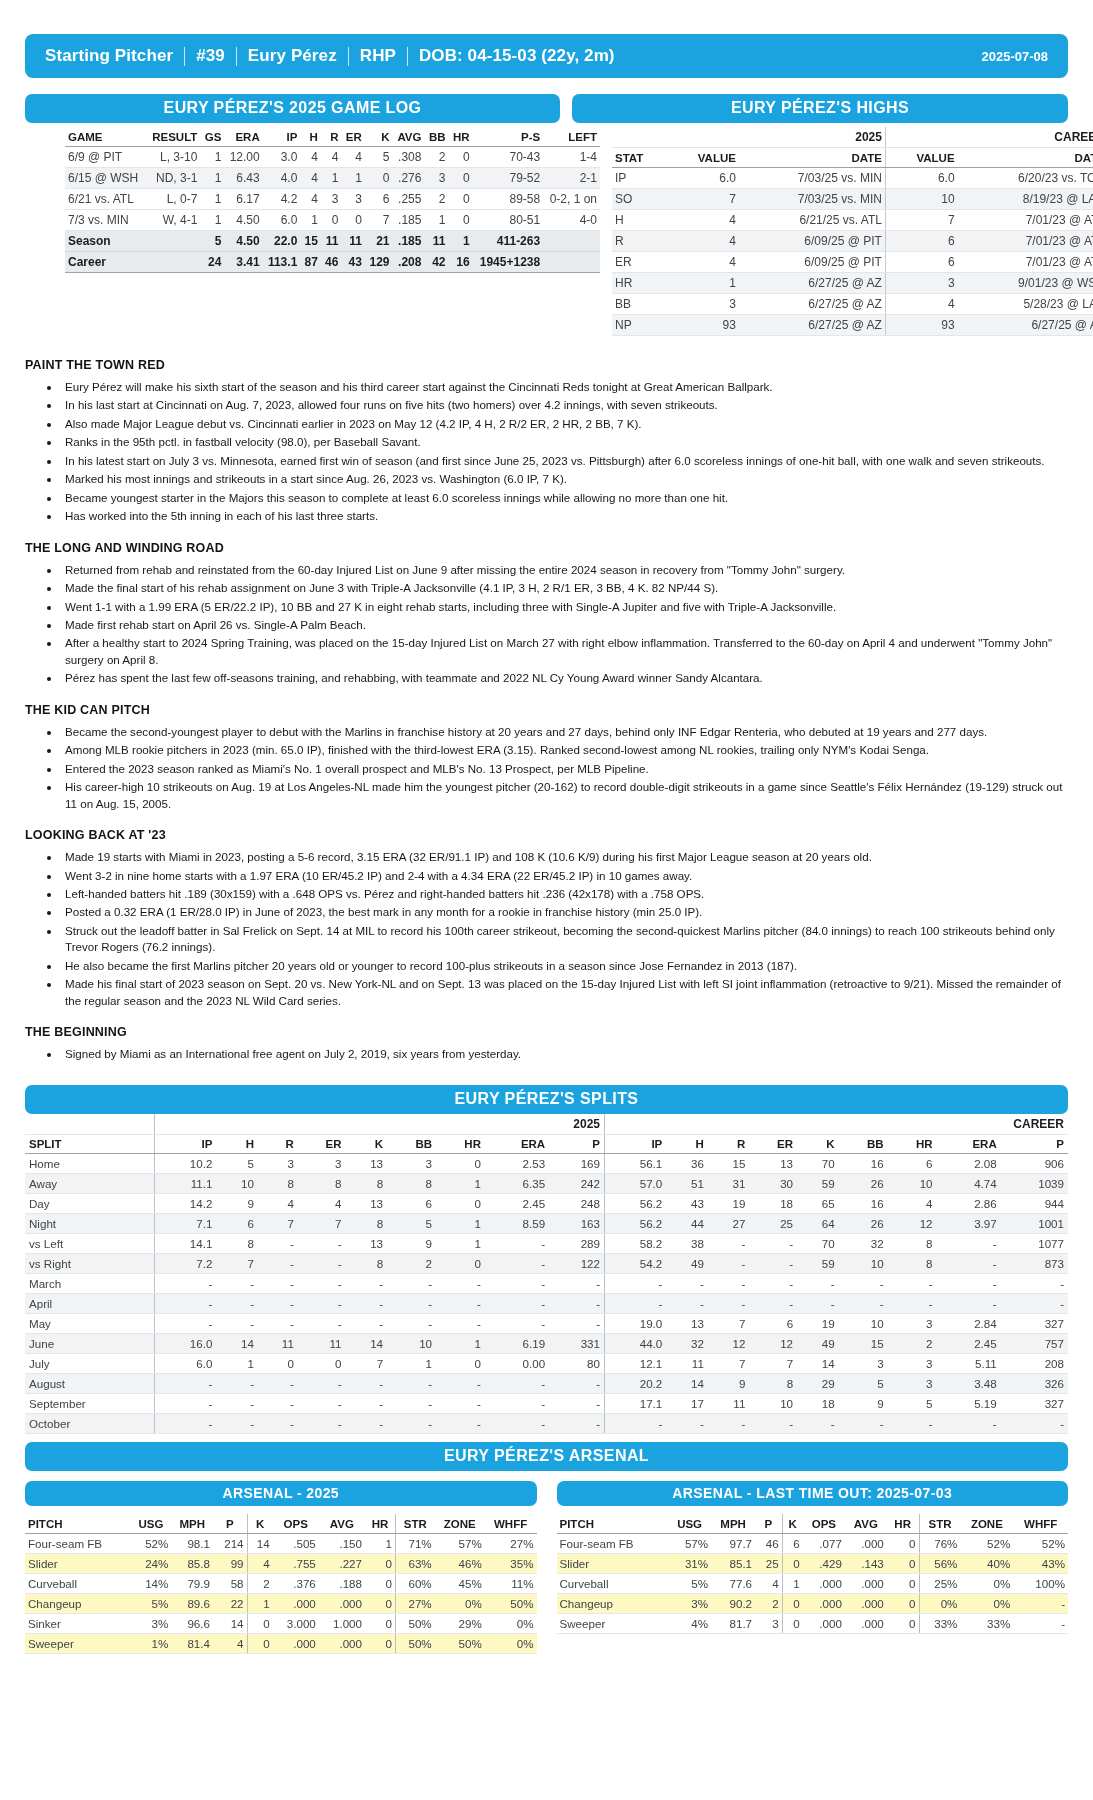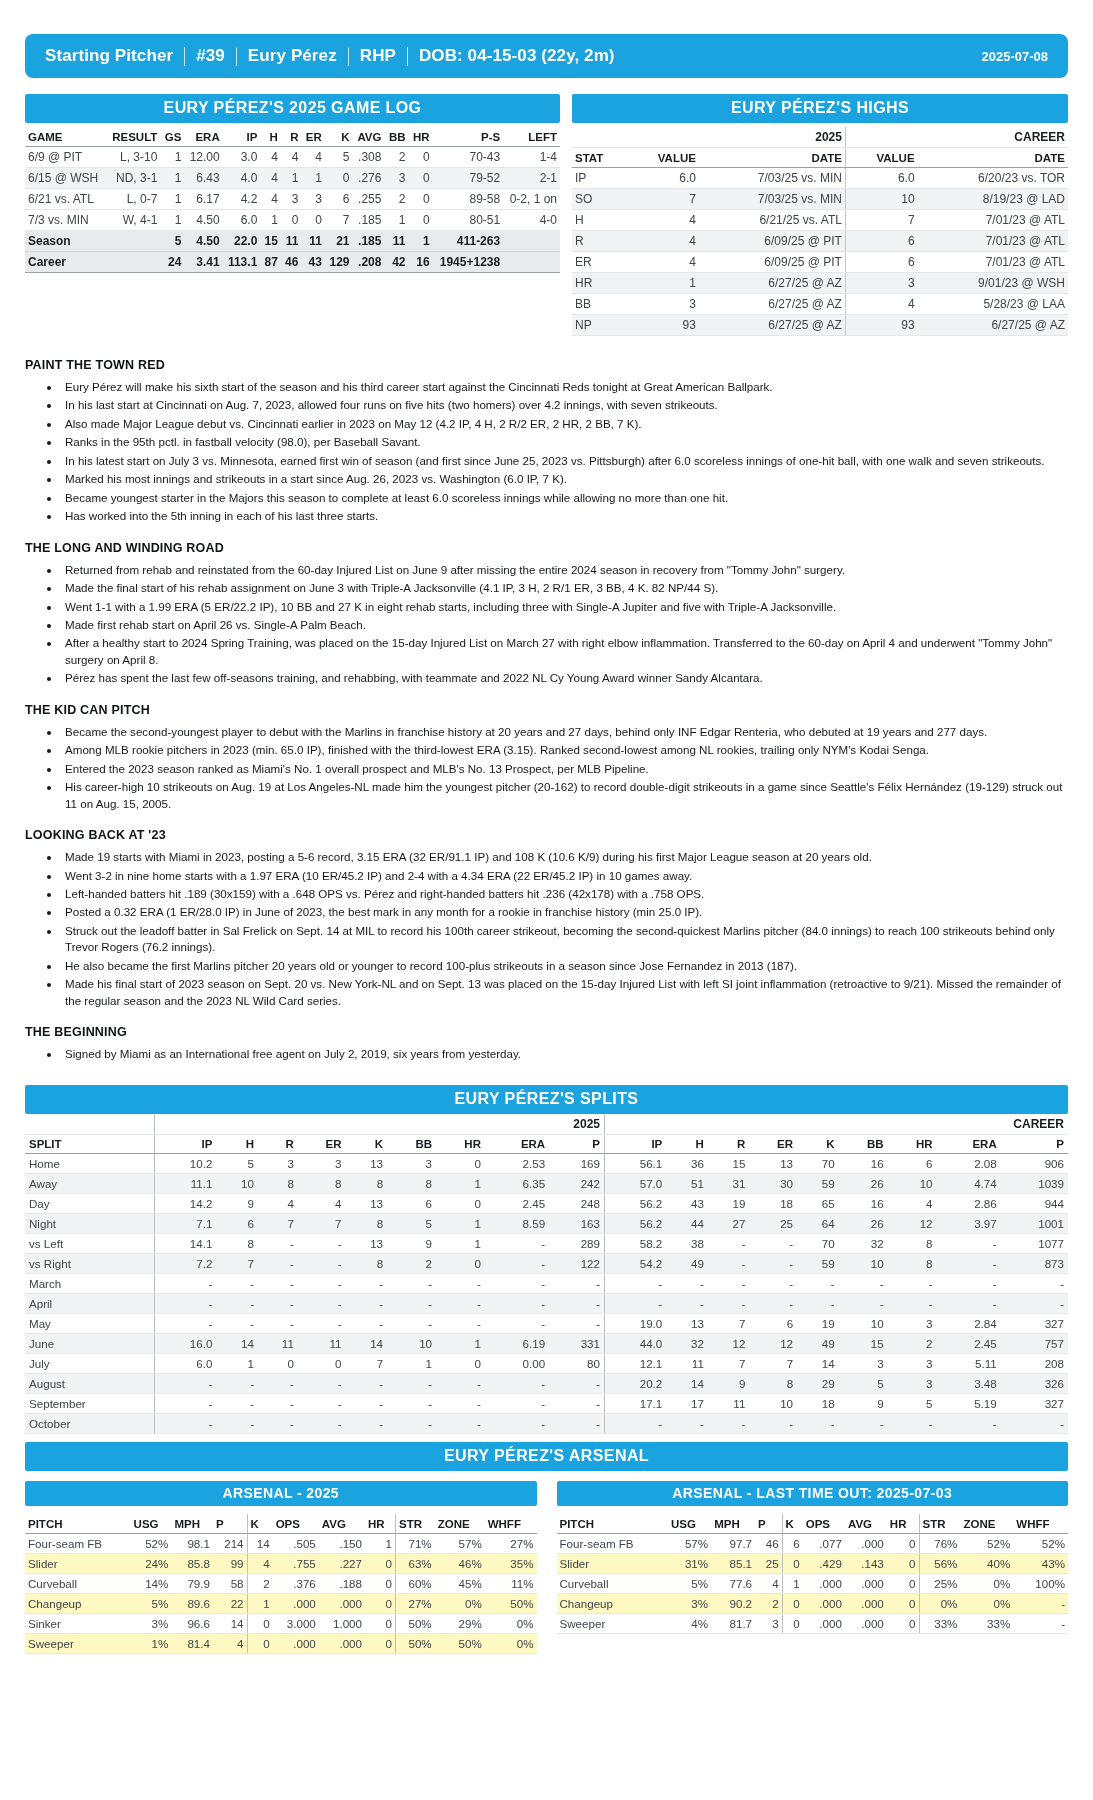--- a/index.html
+++ b/index.html
@@ -38,21 +38,21 @@
   .header-left .seg:first-child { padding-left: 0; }
   .header-left .divider {
     width: 1px; height: 19px;
     background: rgba(255,255,255,.75);
   }
   .header-date { font-size: 13px; font-weight: bold; }
 
   
   .title-bar {
     background: #1ba3e0;
-    border-radius: 2px;
+    border-radius: 7px;
     color: #ffffff;
     font-weight: bold;
     text-align: center;
     letter-spacing: .4px;
   }
   .tb-lg { font-size: 16px; padding: 5px 0 6px; }
   .tb-md { font-size: 14px; padding: 4px 0 5px; }
 
   
   .top-row {
@@ -61,20 +61,21 @@
     margin: 16px 25px 0 25px;
   }
   .gamelog-col { width: 535px; flex: none; }
   .highs-col { flex: 1; }
 
   table.stat {
     width: 100%;
     border-collapse: collapse;
     font-size: 12px;
     color: #3f4448;
+    margin-left: 40px;
   }
   table.stat th {
     font-size: 11.5px;
     font-weight: bold;
     color: #1a1d20;
     text-align: right;
     padding: 4px 3px 3px;
     border-bottom: 1.5px solid #9aa3ab;
     white-space: nowrap;
   }
@@ -145,21 +146,21 @@
     text-align: center; font-size: 12px; font-weight: bold;
     color: #1a1d20; border-bottom: none; padding-bottom: 1px;
   }
 
   
   .arsenal-row { display: flex; gap: 20px; margin: 0 25px 0 25px; }
   .ars-col { flex: 1; min-width: 0; }
   table.ars { width: 100%; border-collapse: collapse; font-size: 11.6px; color: #3f4448; }
   table.ars th {
     font-size: 11.5px; font-weight: bold; color: #1a1d20;
-    text-align: left; padding: 4px 3px 3px; border-bottom: 1.5px solid #9aa3ab;
+    text-align: center; padding: 4px 3px 3px; border-bottom: 1.5px solid #9aa3ab;
   }
   table.ars td { padding: 3px 3px; text-align: right; border-bottom: 1px solid #e4e8eb; }
   table.ars th.l, table.ars td.l { text-align: left; }
   table.ars tr.alt td { background: #fef9c3; }
   table.ars td.sep, table.ars th.sep { border-left: 1px solid #b9c0c6; }
   .mt10 { margin-top: 10px; }
   .mt8 { margin-top: 8px; }
 </style>
 </head>
 <body>

